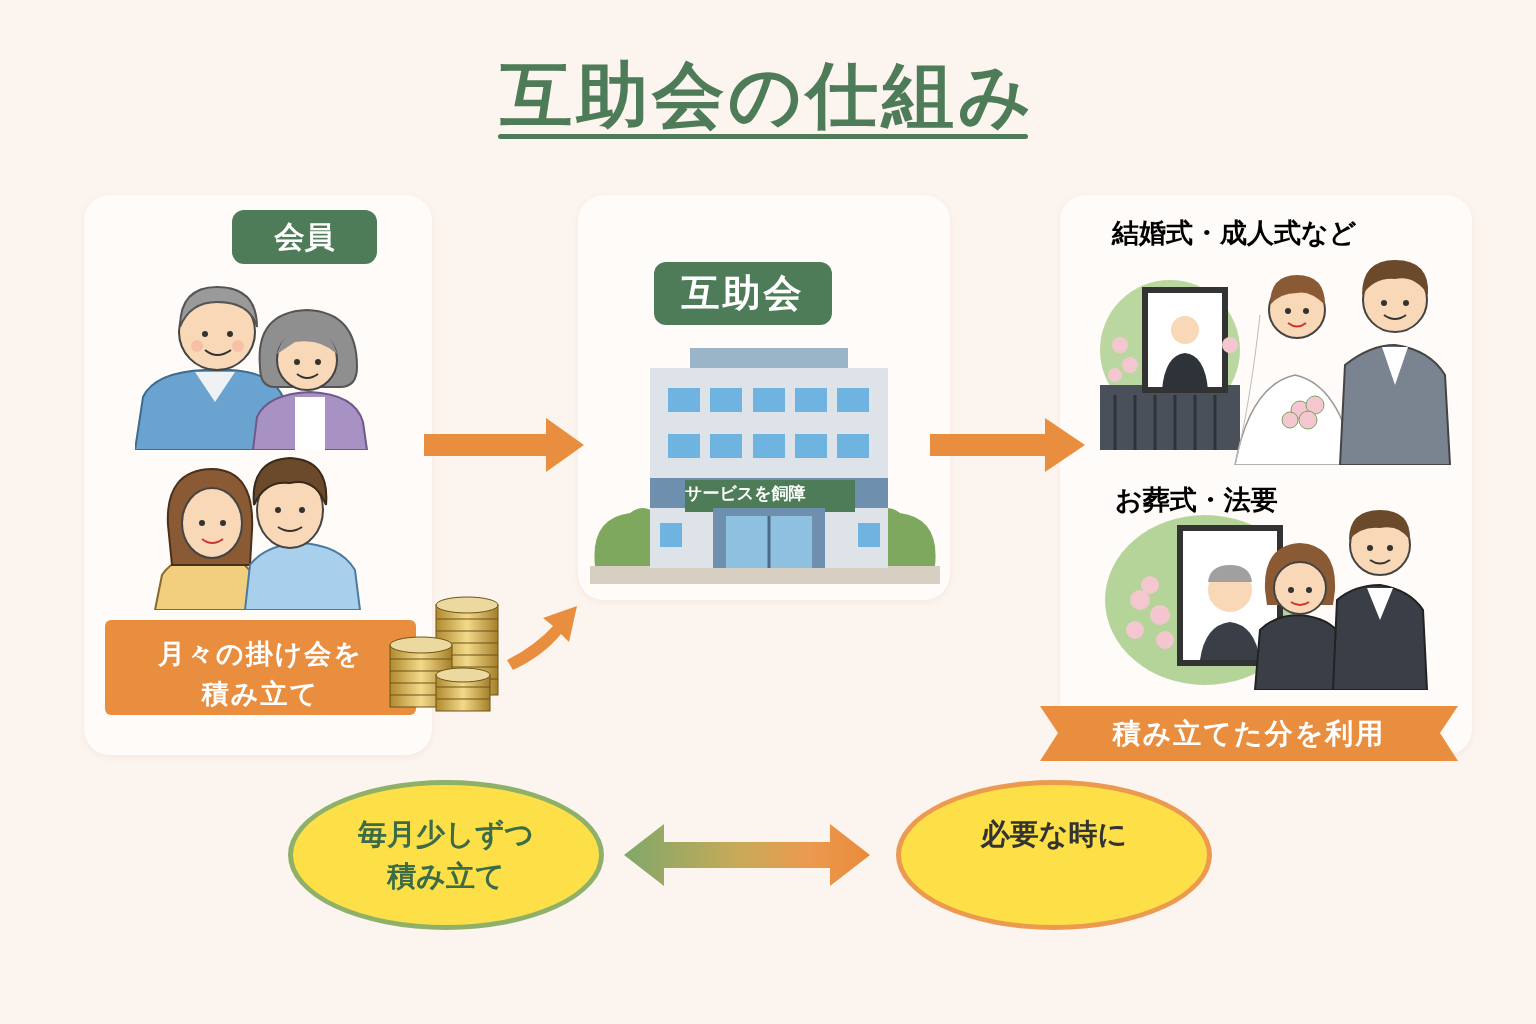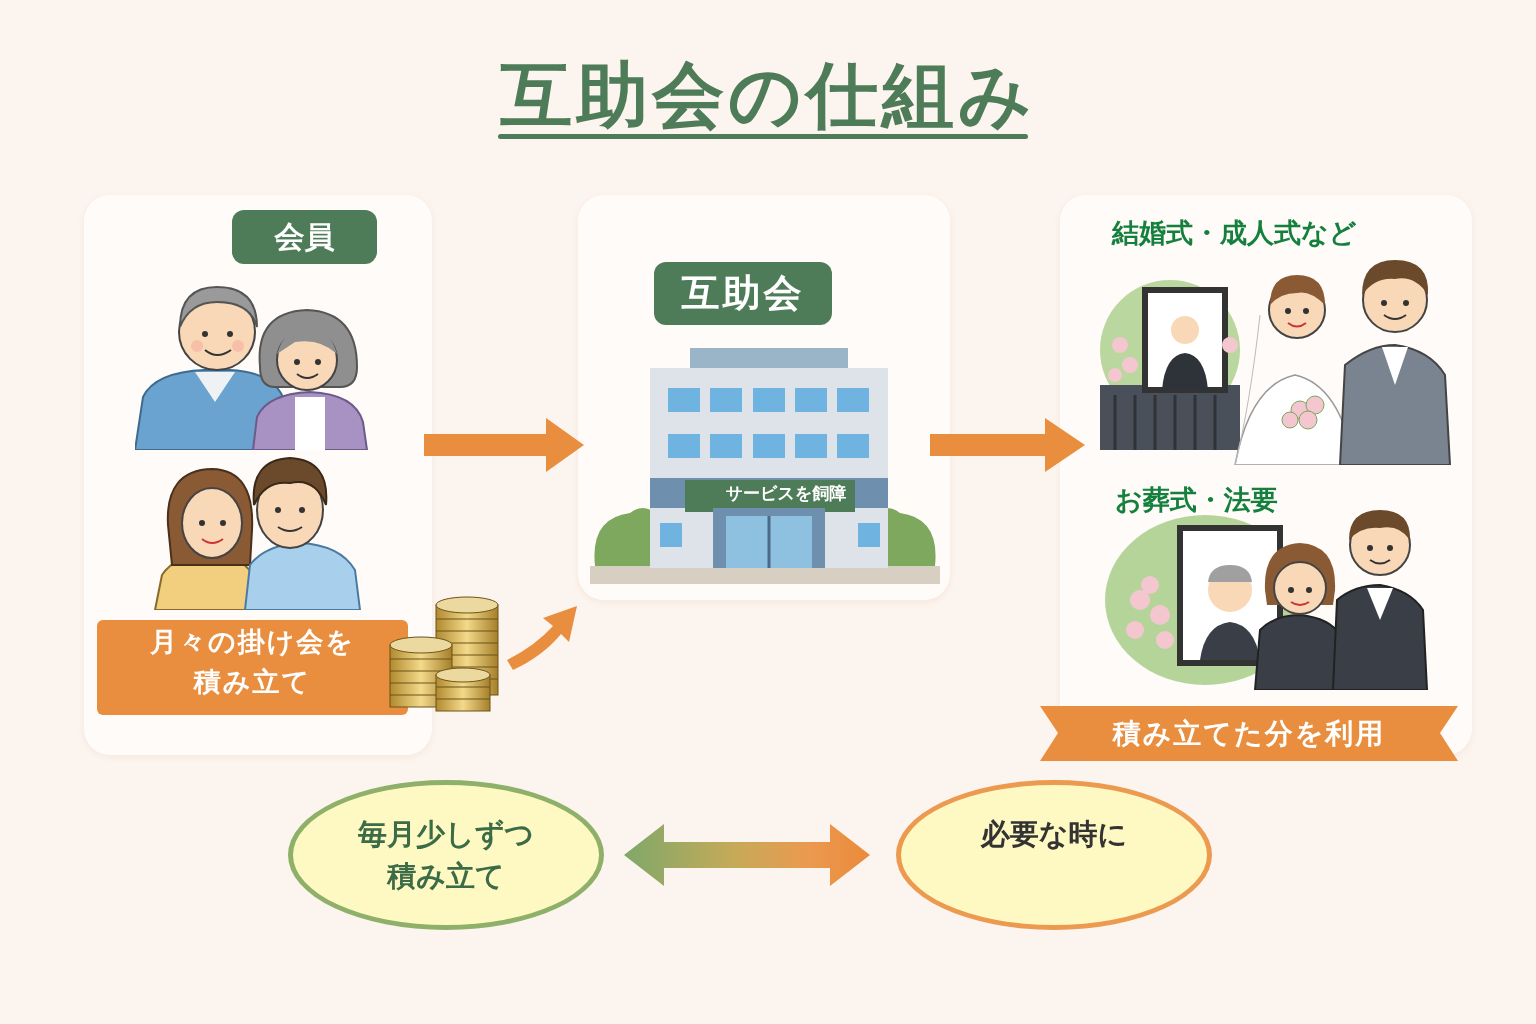--- a/index.html
+++ b/index.html
@@ -27,41 +27,41 @@
   .card-right { left: 1060px; top: 195px; width: 412px; height: 560px; }
 
   .pill {
     position: absolute; background: #4f7c58; color: #fff; font-weight: bold;
     border-radius: 12px; text-align: center;
   }
   .pill-members { left: 188px; top: 210px; width: 145px; height: 54px; font-size: 30px; line-height: 54px; margin-left: 44px; }
   .pill-org { left: 654px; top: 262px; width: 178px; height: 63px; font-size: 38px; line-height: 63px; letter-spacing: 3px; }
 
   .orange-box {
-    position: absolute; left: 97px; top: 620px; width: 311px; height: 95px;
+    position: absolute; left: 105px; top: 620px; width: 311px; height: 95px;
     background: #e98e3e; border-radius: 6px; color: #fff; font-weight: bold;
-    font-size: 27px; text-align: center; padding-top: 2px; line-height: 40px;
+    font-size: 27px; text-align: center; padding-top: 14px; line-height: 40px;
     letter-spacing: 2px;
   }
   .ribbon {
     position: absolute; left: 1040px; top: 688px; width: 418px; height: 55px;
     color: #fff; font-weight: bold; font-size: 28px; text-align: center;
     line-height: 55px; letter-spacing: 2px; margin-top: 18px;
   }
   .ribbon svg { position: absolute; left: 0; top: 0; }
   .ribbon span { position: relative; }
 
   .label-dark {
-    position: absolute; font-weight: bold; color: #15803d; font-size: 27px;
+    position: absolute; font-weight: bold; color: #000000; font-size: 27px;
   }
   .label-wedding { left: 1112px; top: 215px; }
   .label-funeral { left: 1115px; top: 482px; }
 
   .ellipse {
-    position: absolute; border-radius: 50%; background: #fef9c3;
+    position: absolute; border-radius: 50%; background: #fde047;
     text-align: center; font-weight: bold; font-size: 29px; line-height: 42px;
   }
   .ellipse-left { left: 288px; top: 780px; width: 316px; height: 150px; border: 5px solid #8fb069; color: #3c6b47; padding-top: 28px; }
   .ellipse-right { left: 896px; top: 780px; width: 316px; height: 150px; border: 5px solid #eb9a50; color: #333; padding-top: 28px; }
   .ellipse-right .accent { color: #c8581d; }
 
   .abs { position: absolute; }
 </style>
 </head>
 <body>
@@ -181,21 +181,21 @@
       <rect x="247" y="86" width="32" height="24"></rect>
   </g>
   <rect x="60" y="130" width="238" height="30" fill="#6e8fae"></rect>
   <rect x="95" y="132" width="170" height="32" fill="#4f7c58"></rect>
   <rect x="70" y="175" width="22" height="24" fill="#6fb3e0"></rect>
   <rect x="268" y="175" width="22" height="24" fill="#6fb3e0"></rect>
   <rect x="123" y="160" width="112" height="60" fill="#6e8fae"></rect>
   <rect x="136" y="168" width="86" height="52" fill="#8ec0e0"></rect>
   <line x1="179" y1="168" x2="179" y2="220" stroke="#4a6a88" stroke-width="3"></line>
 </svg>
-<div class="abs" style="left:685px;top:482px;width:202px;text-align:center;color:#fff;font-weight:bold;font-size:17px;">サービスを飼障</div>
+<div class="abs" style="left:685px;top:482px;width:202px;color:#fff;font-weight:bold;font-size:17px;">サービスを飼障</div>
 
 <svg class="abs" style="left:930px;top:418px" width="160" height="55">
   <path d="M0 16 L115 16 L115 0 L155 27 L115 54 L115 38 L0 38 Z" fill="#e98e3e"></path>
 </svg>
 
 <div class="label-dark label-wedding">結婚式・成人式など</div>
 <svg class="abs" style="left:1100px;top:255px" width="355" height="210">
   <ellipse cx="70" cy="95" rx="70" ry="70" fill="#9cc77a" opacity="0.7"></ellipse>
   <rect x="0" y="130" width="140" height="65" fill="#4a5059"></rect>
   <g stroke="#2e333a" stroke-width="3">

